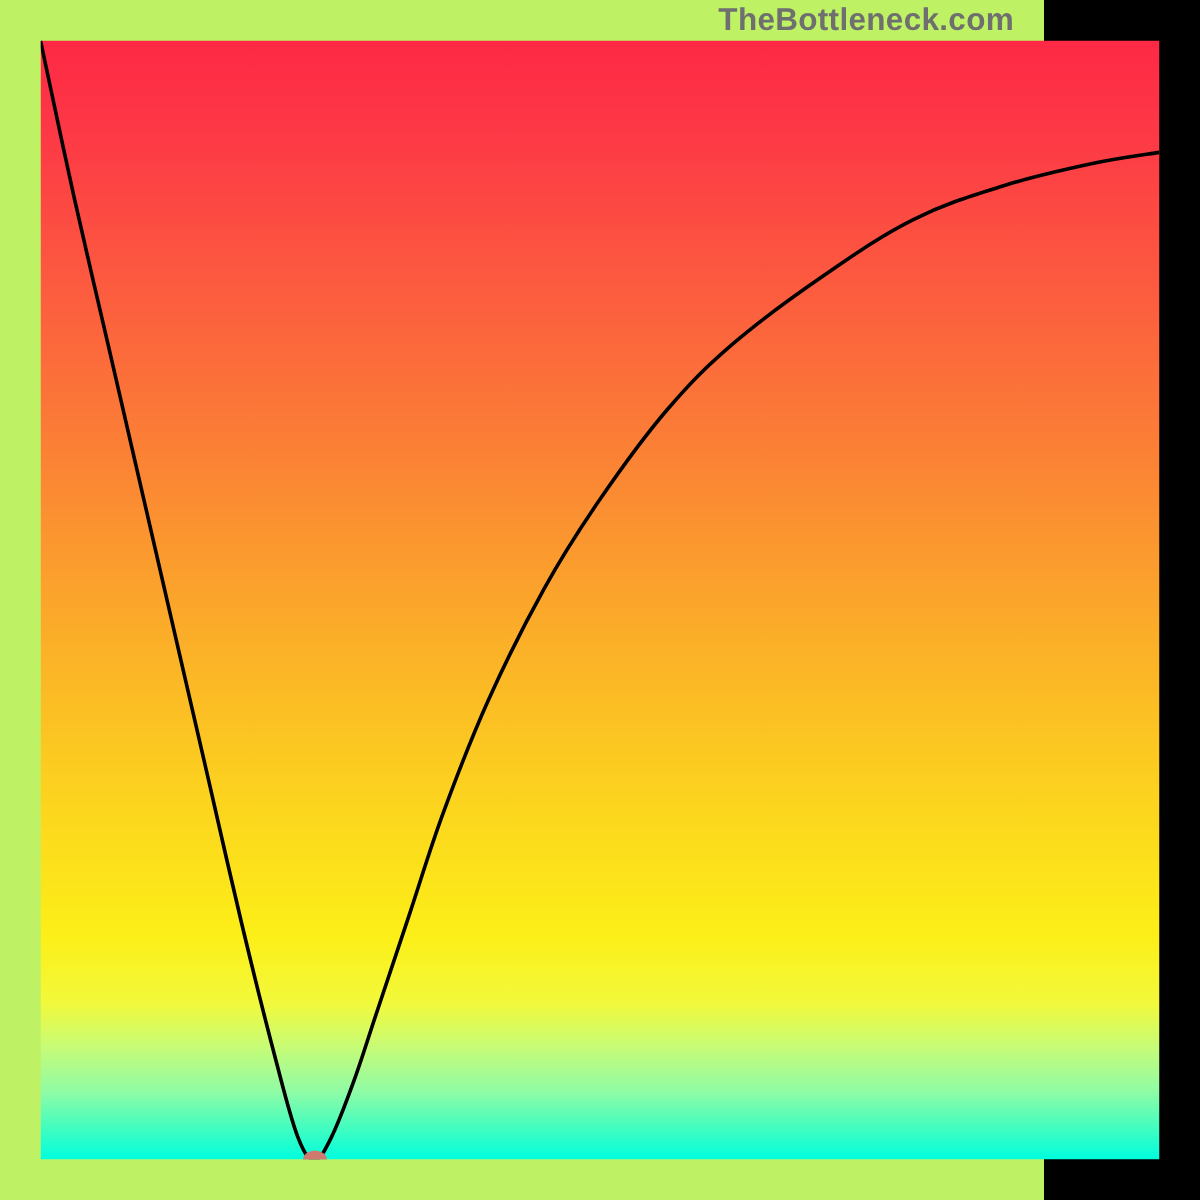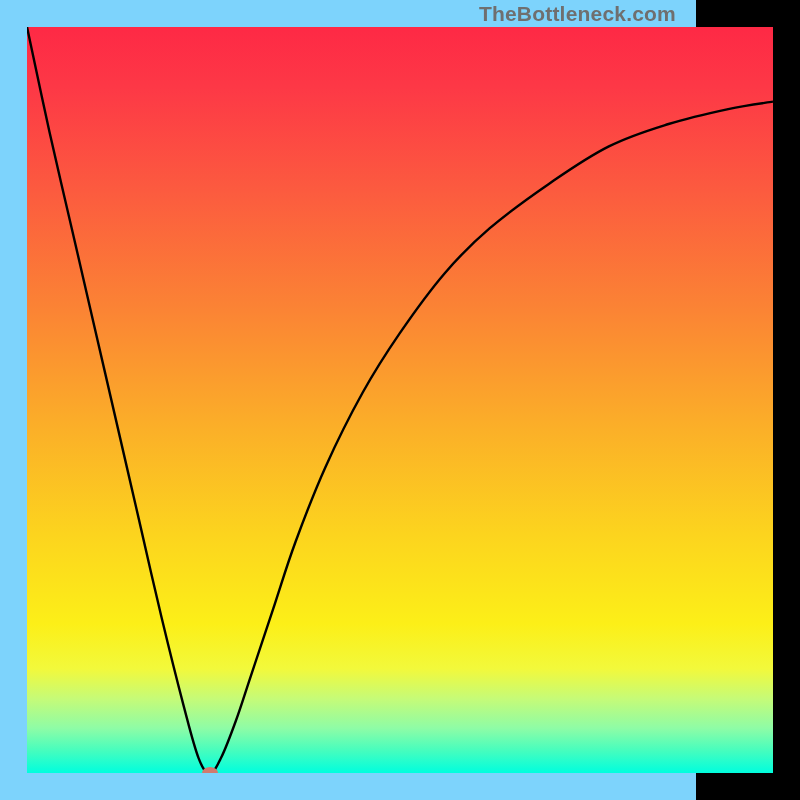--- a/index.html
+++ b/index.html
@@ -7,21 +7,21 @@
     padding: 0;
     width: 800px;
     height: 800px;
     overflow: hidden;
     background: #000;
     font-family: Arial, Helvetica, sans-serif;
   }
   .outer {
     width: 696px;
     height: 800px;
-    background: #7dd3fc;
+    background: #bef264;
     position: relative;
   }
   .plot-area {
     position: absolute;
     left: 27px;
     top: 27px;
     width: 746px;
     height: 746px;
     overflow: hidden;
   }

